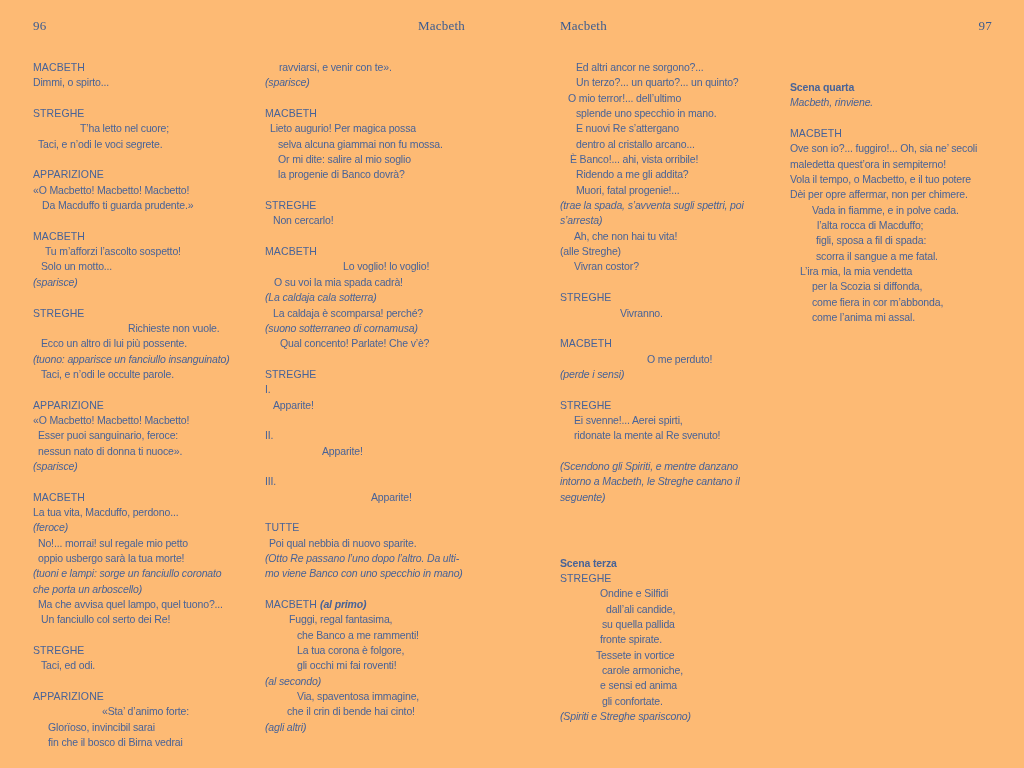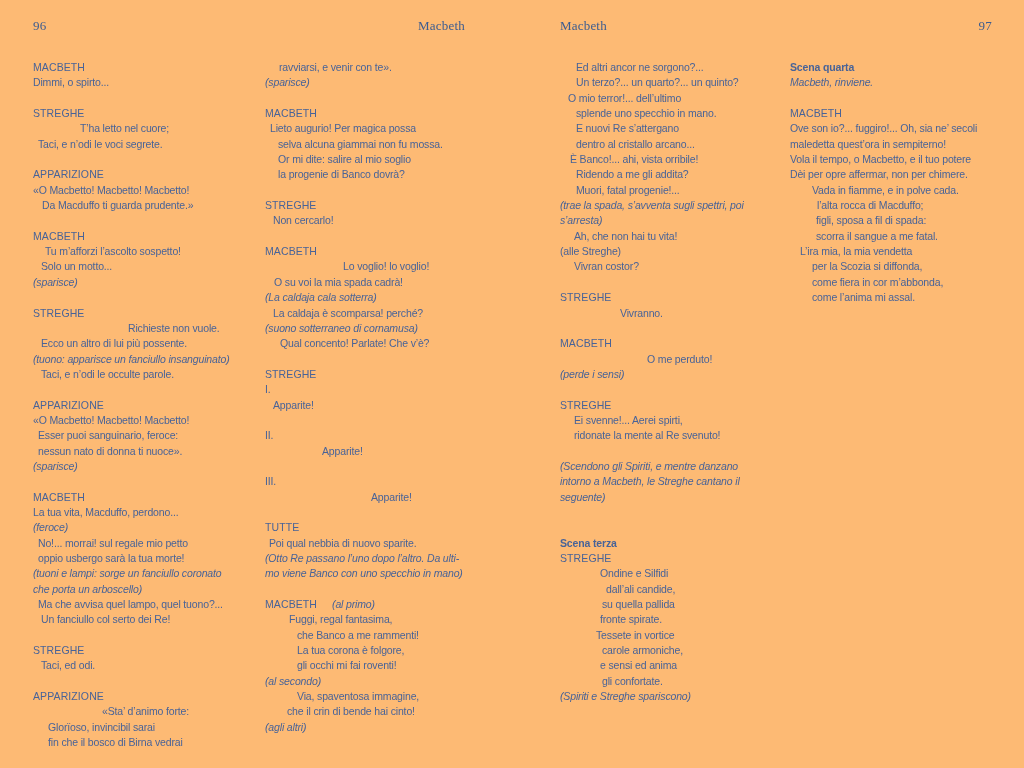--- a/index.html
+++ b/index.html
@@ -22,23 +22,23 @@
     position:absolute;top:60px;width:235px;
     font-size:10.5px;line-height:15.35px;letter-spacing:-0.15px;
     color:#486398;white-space:pre;
   }
   .col-1{left:33px;}
   .col-2{left:265px;}
   .col-3{left:560px;}
   .col-4{left:790px;}
   .line{min-height:15.35px;}
   .s-st{font-style:italic;}
-  .s-sc{font-weight:bold;}
+  .s-sc{font-weight:bold;margin-top:20px;}
   .s-n{letter-spacing:0.1px;}
-  .inline-st{font-style:italic;letter-spacing:-0.15px;font-weight:normal;margin-left:12px;}
+  .inline-st{font-style:italic;letter-spacing:-0.15px;font-weight:bold;}
 </style>
 </head>
 <body>
 
 <div class="spread">
 
   <span class="runhead rh-left-num">96</span>
 
   <span class="runhead rh-left-title">Macbeth</span>
 

